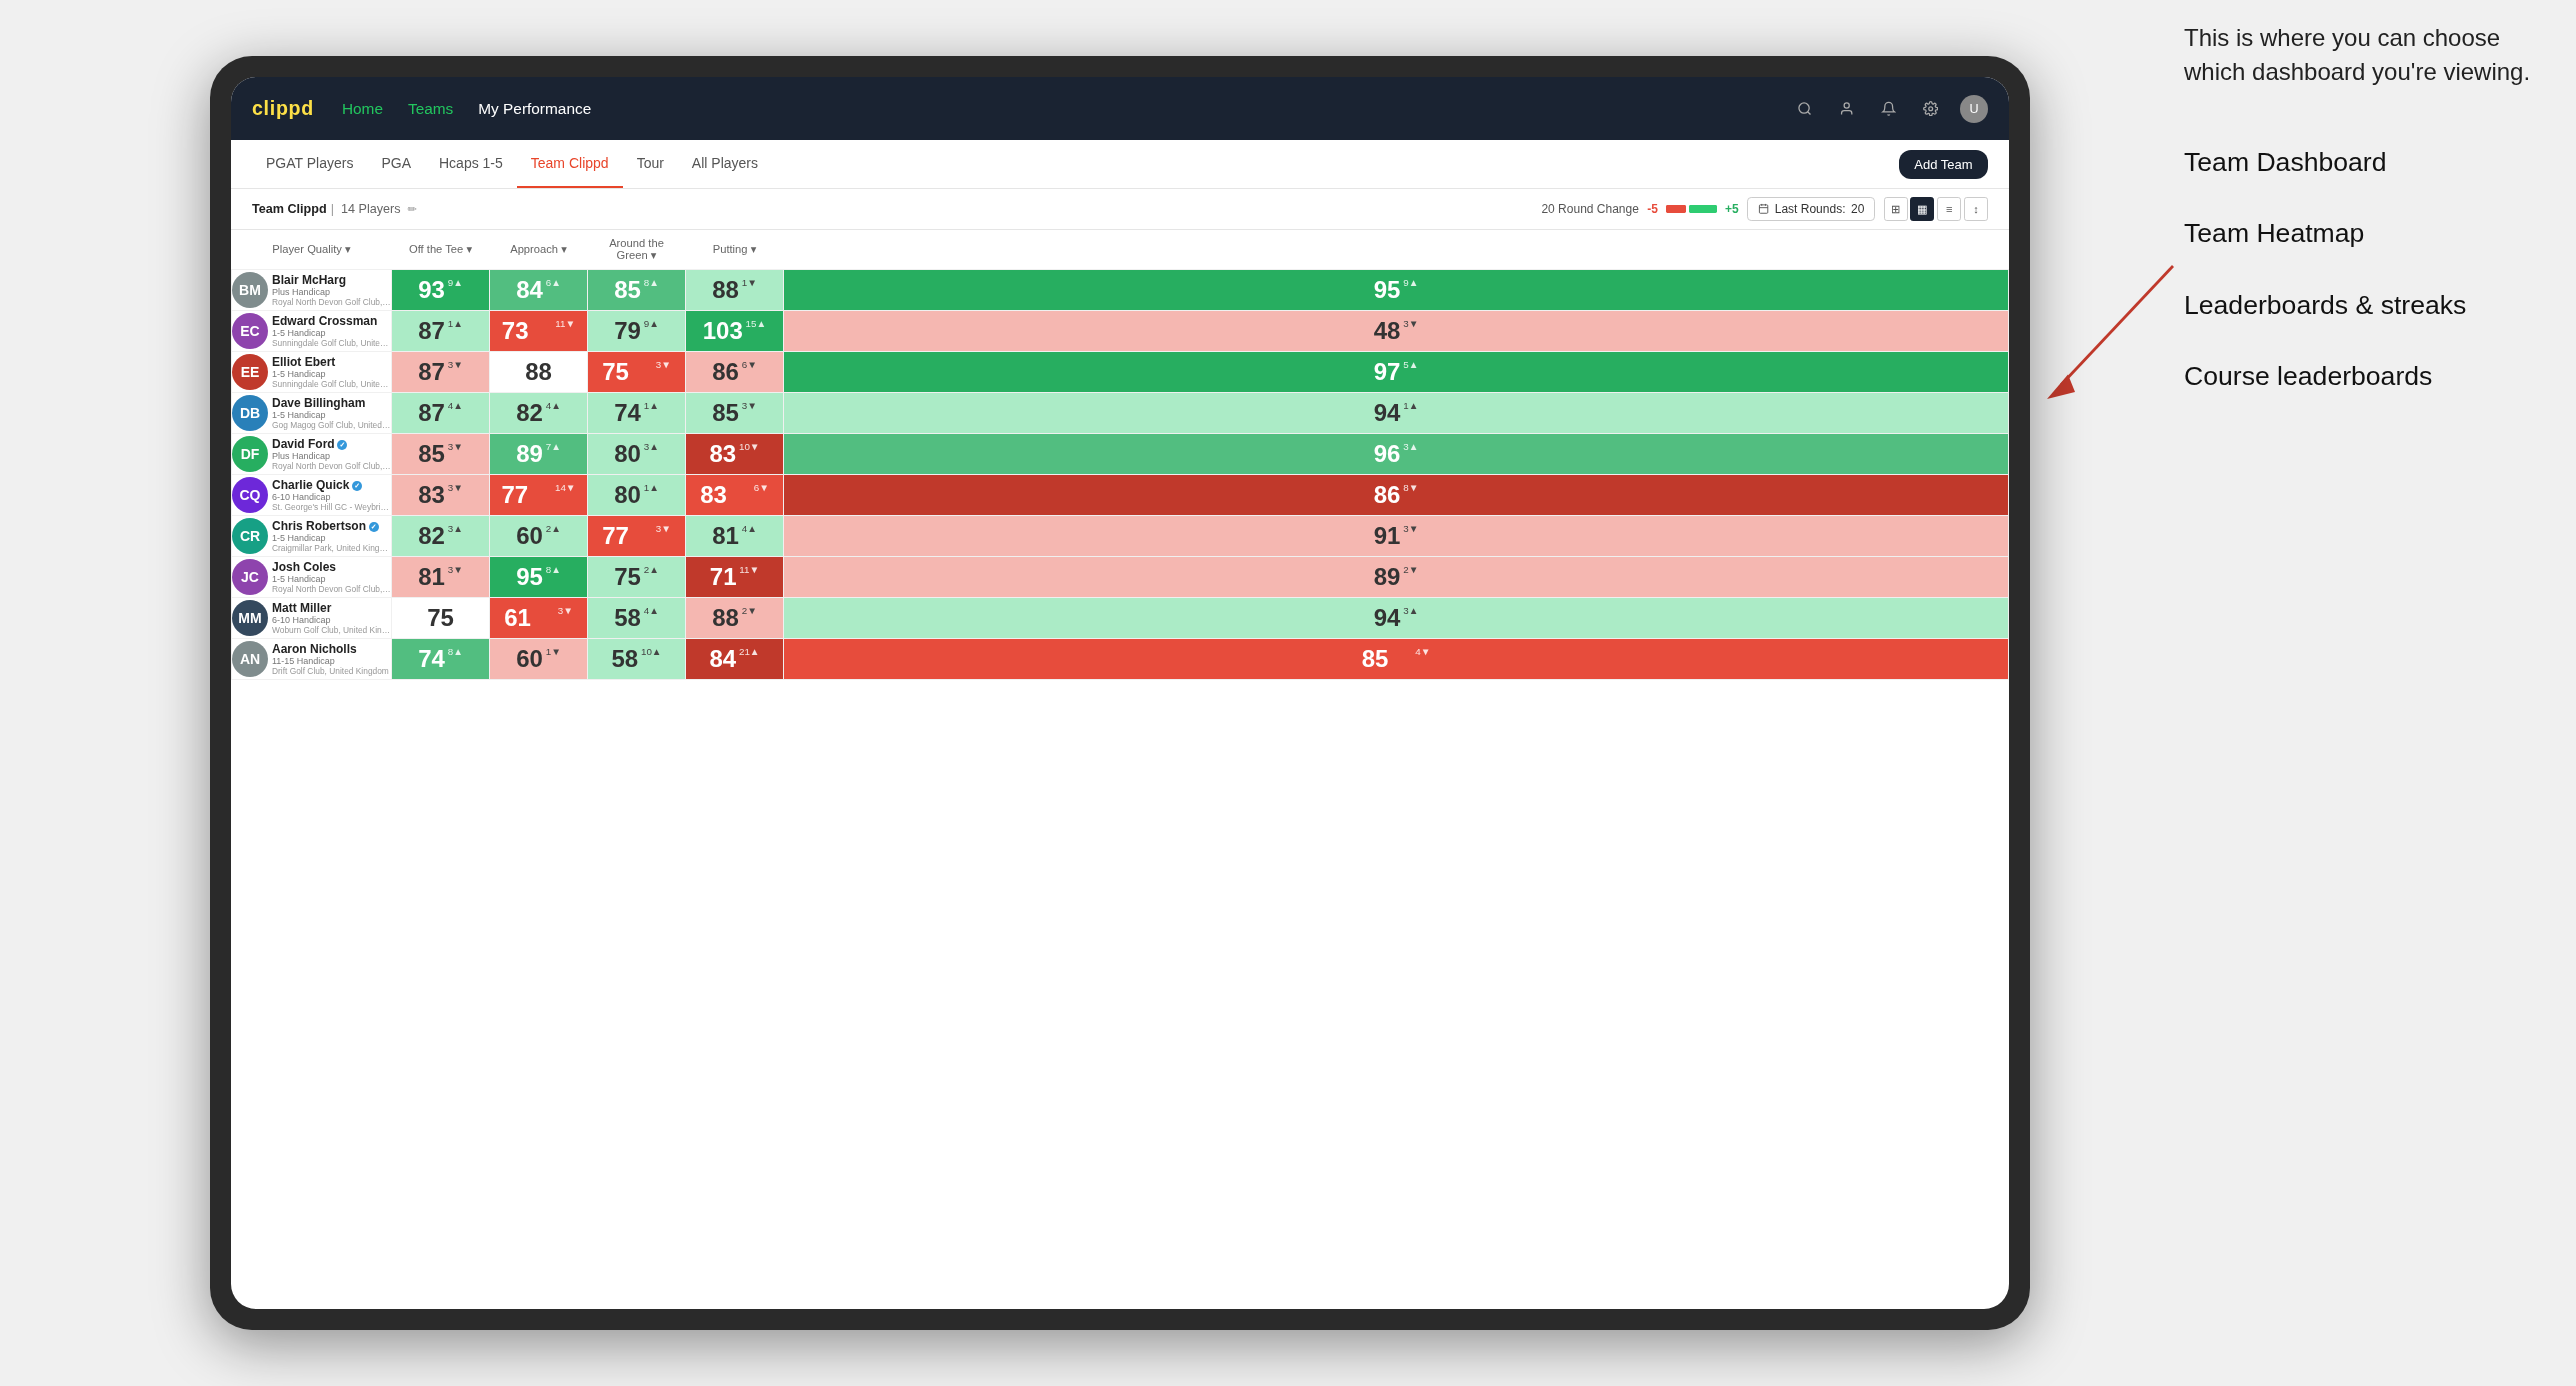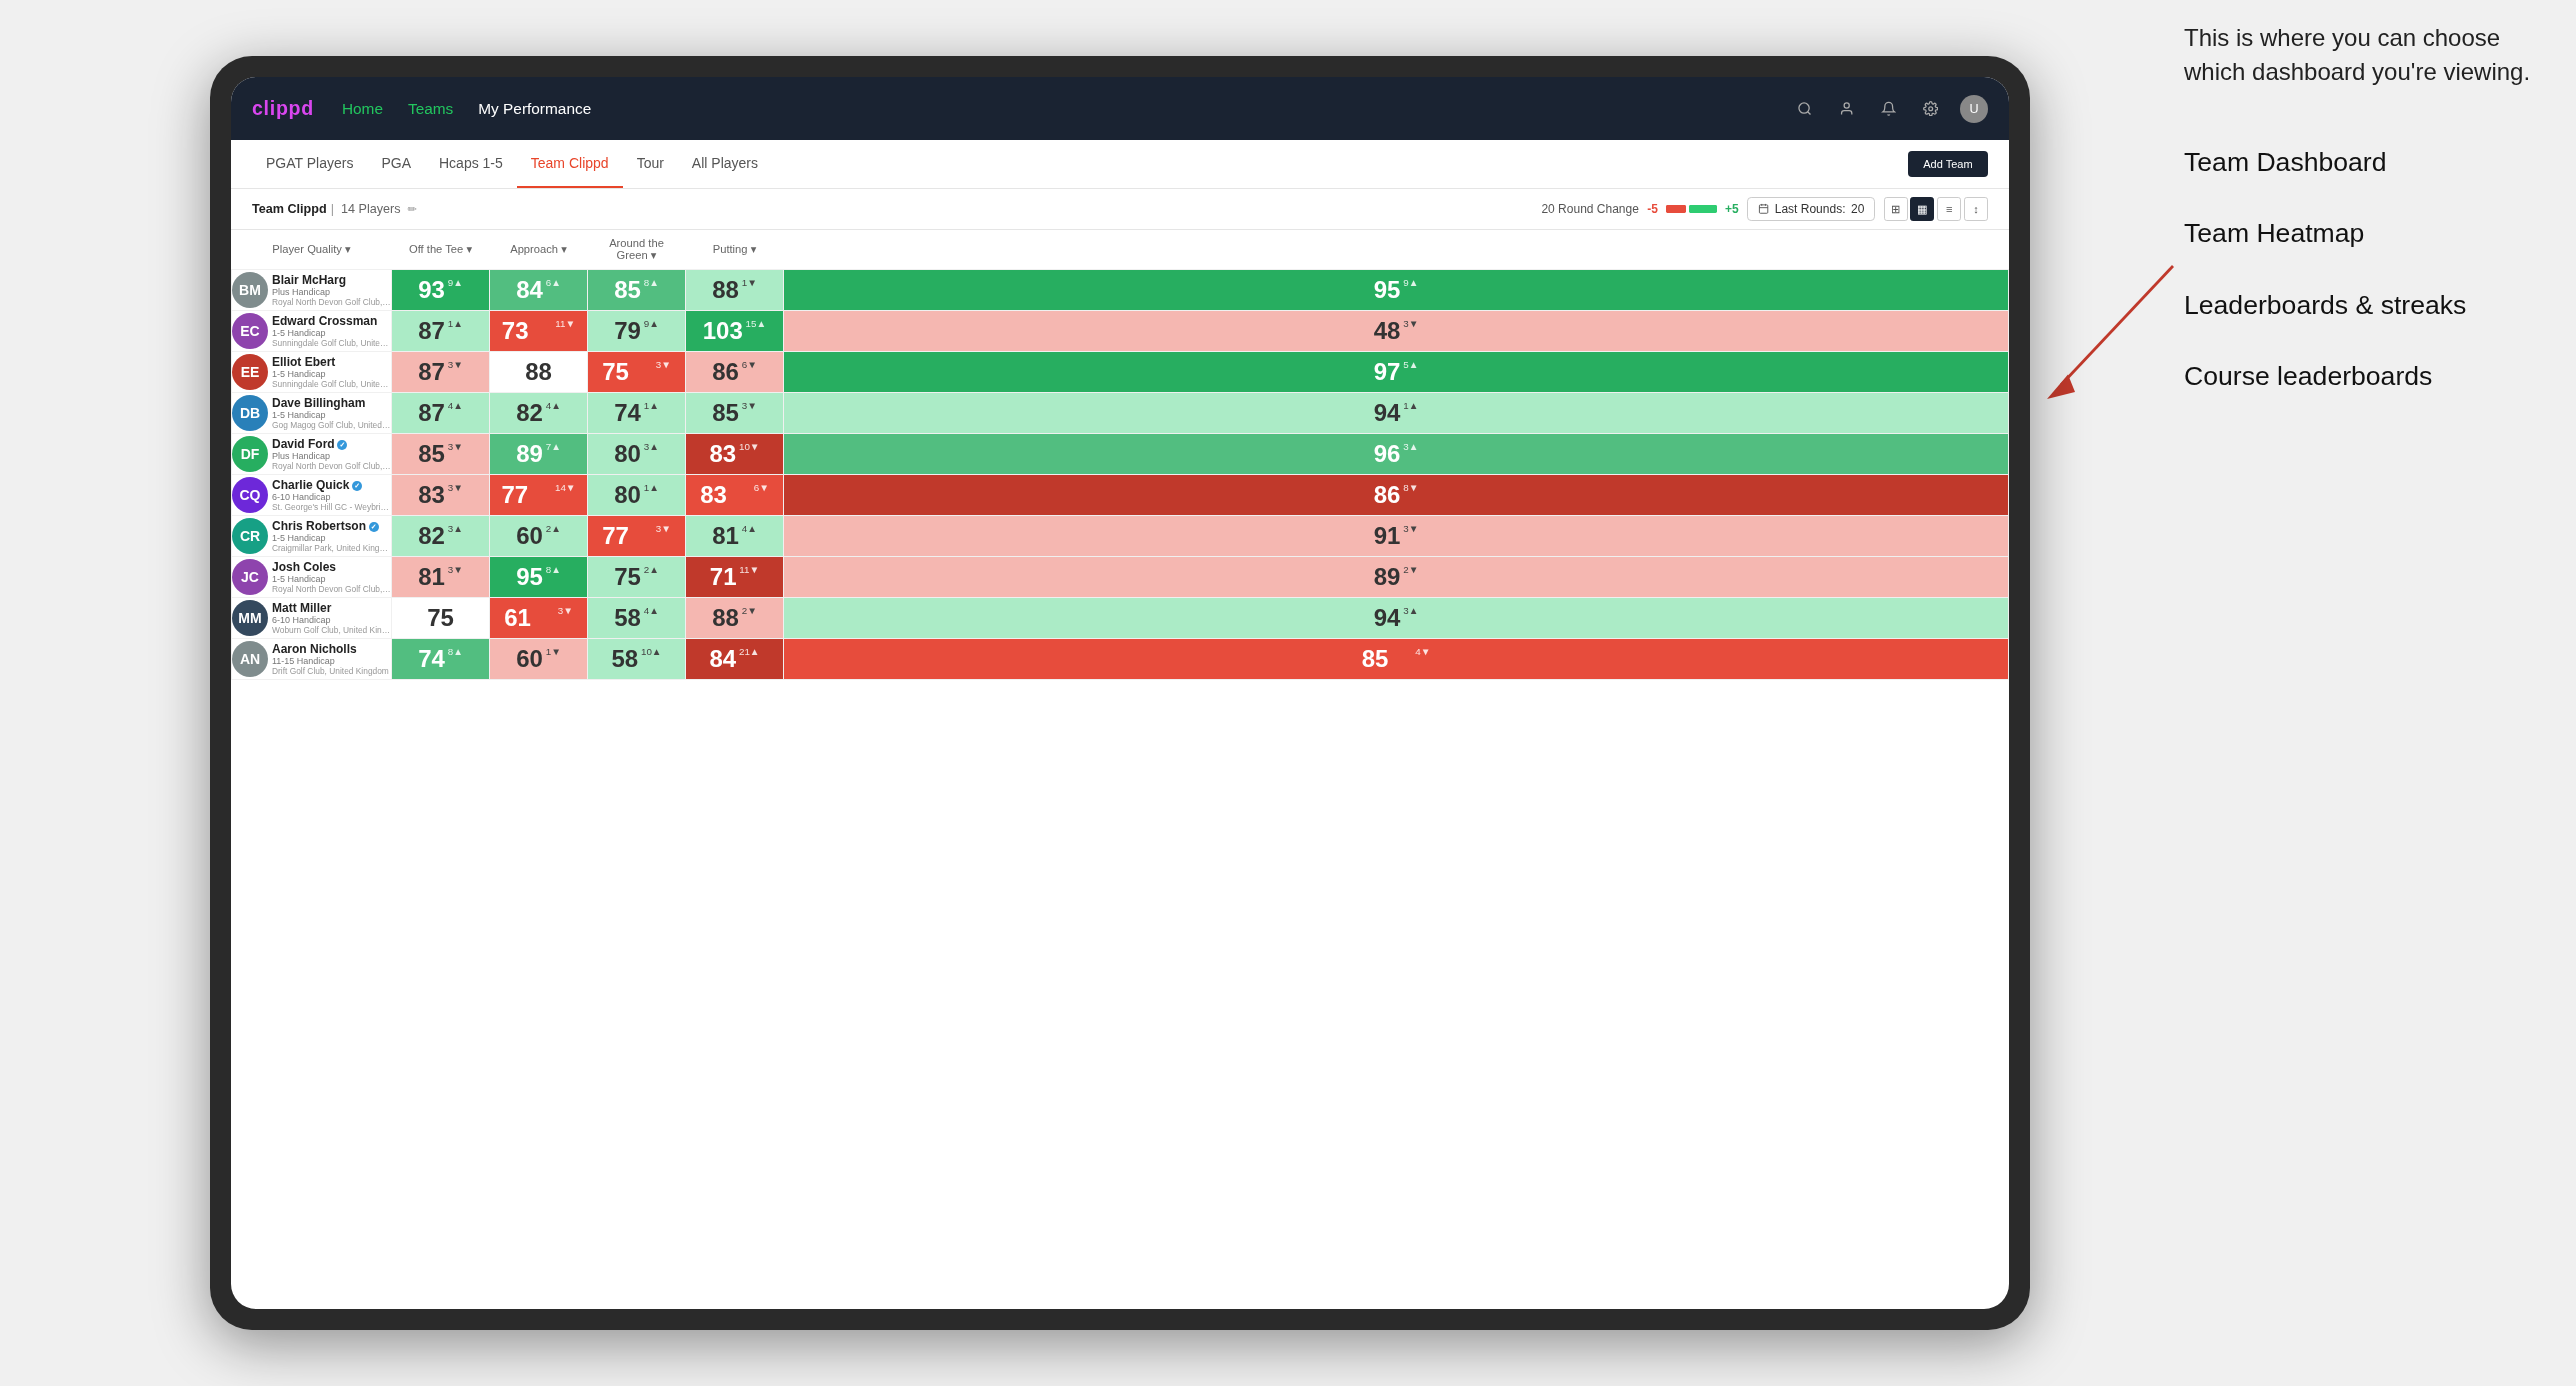--- a/index.html
+++ b/index.html
@@ -61,21 +61,21 @@
     
     .top-nav {
       background: #1a2332;
       height: 63px;
       display: flex;
       align-items: center;
       padding: 0 21px;
       flex-shrink: 0;
     }
     .nav-logo {
-      color: #d946ef;
+      color: #fde047;
       font-size: 19.6px;
       font-weight: 700;
       margin-right: 28px;
       letter-spacing: 0.7px;
     }
     .nav-links {
       display: flex;
       gap: 25px;
       flex: 1;
     }
@@ -134,23 +134,23 @@
     }
     .sub-nav-link.active {
       color: #e8452a;
       border-bottom-color: #e8452a;
     }
     .add-team-btn {
       margin-left: auto;
       background: #1a2332;
       color: #fff;
       border: none;
-      border-radius: 4px;
+      border-radius: 12px;
       padding: 7px 15.4px;
-      font-size: 11px;
+      font-size: 13px;
       cursor: pointer;
     }
 
     
     .team-header {
       background: #fff;
       height: 41px;
       display: flex;
       align-items: center;
       padding: 0 21px;

